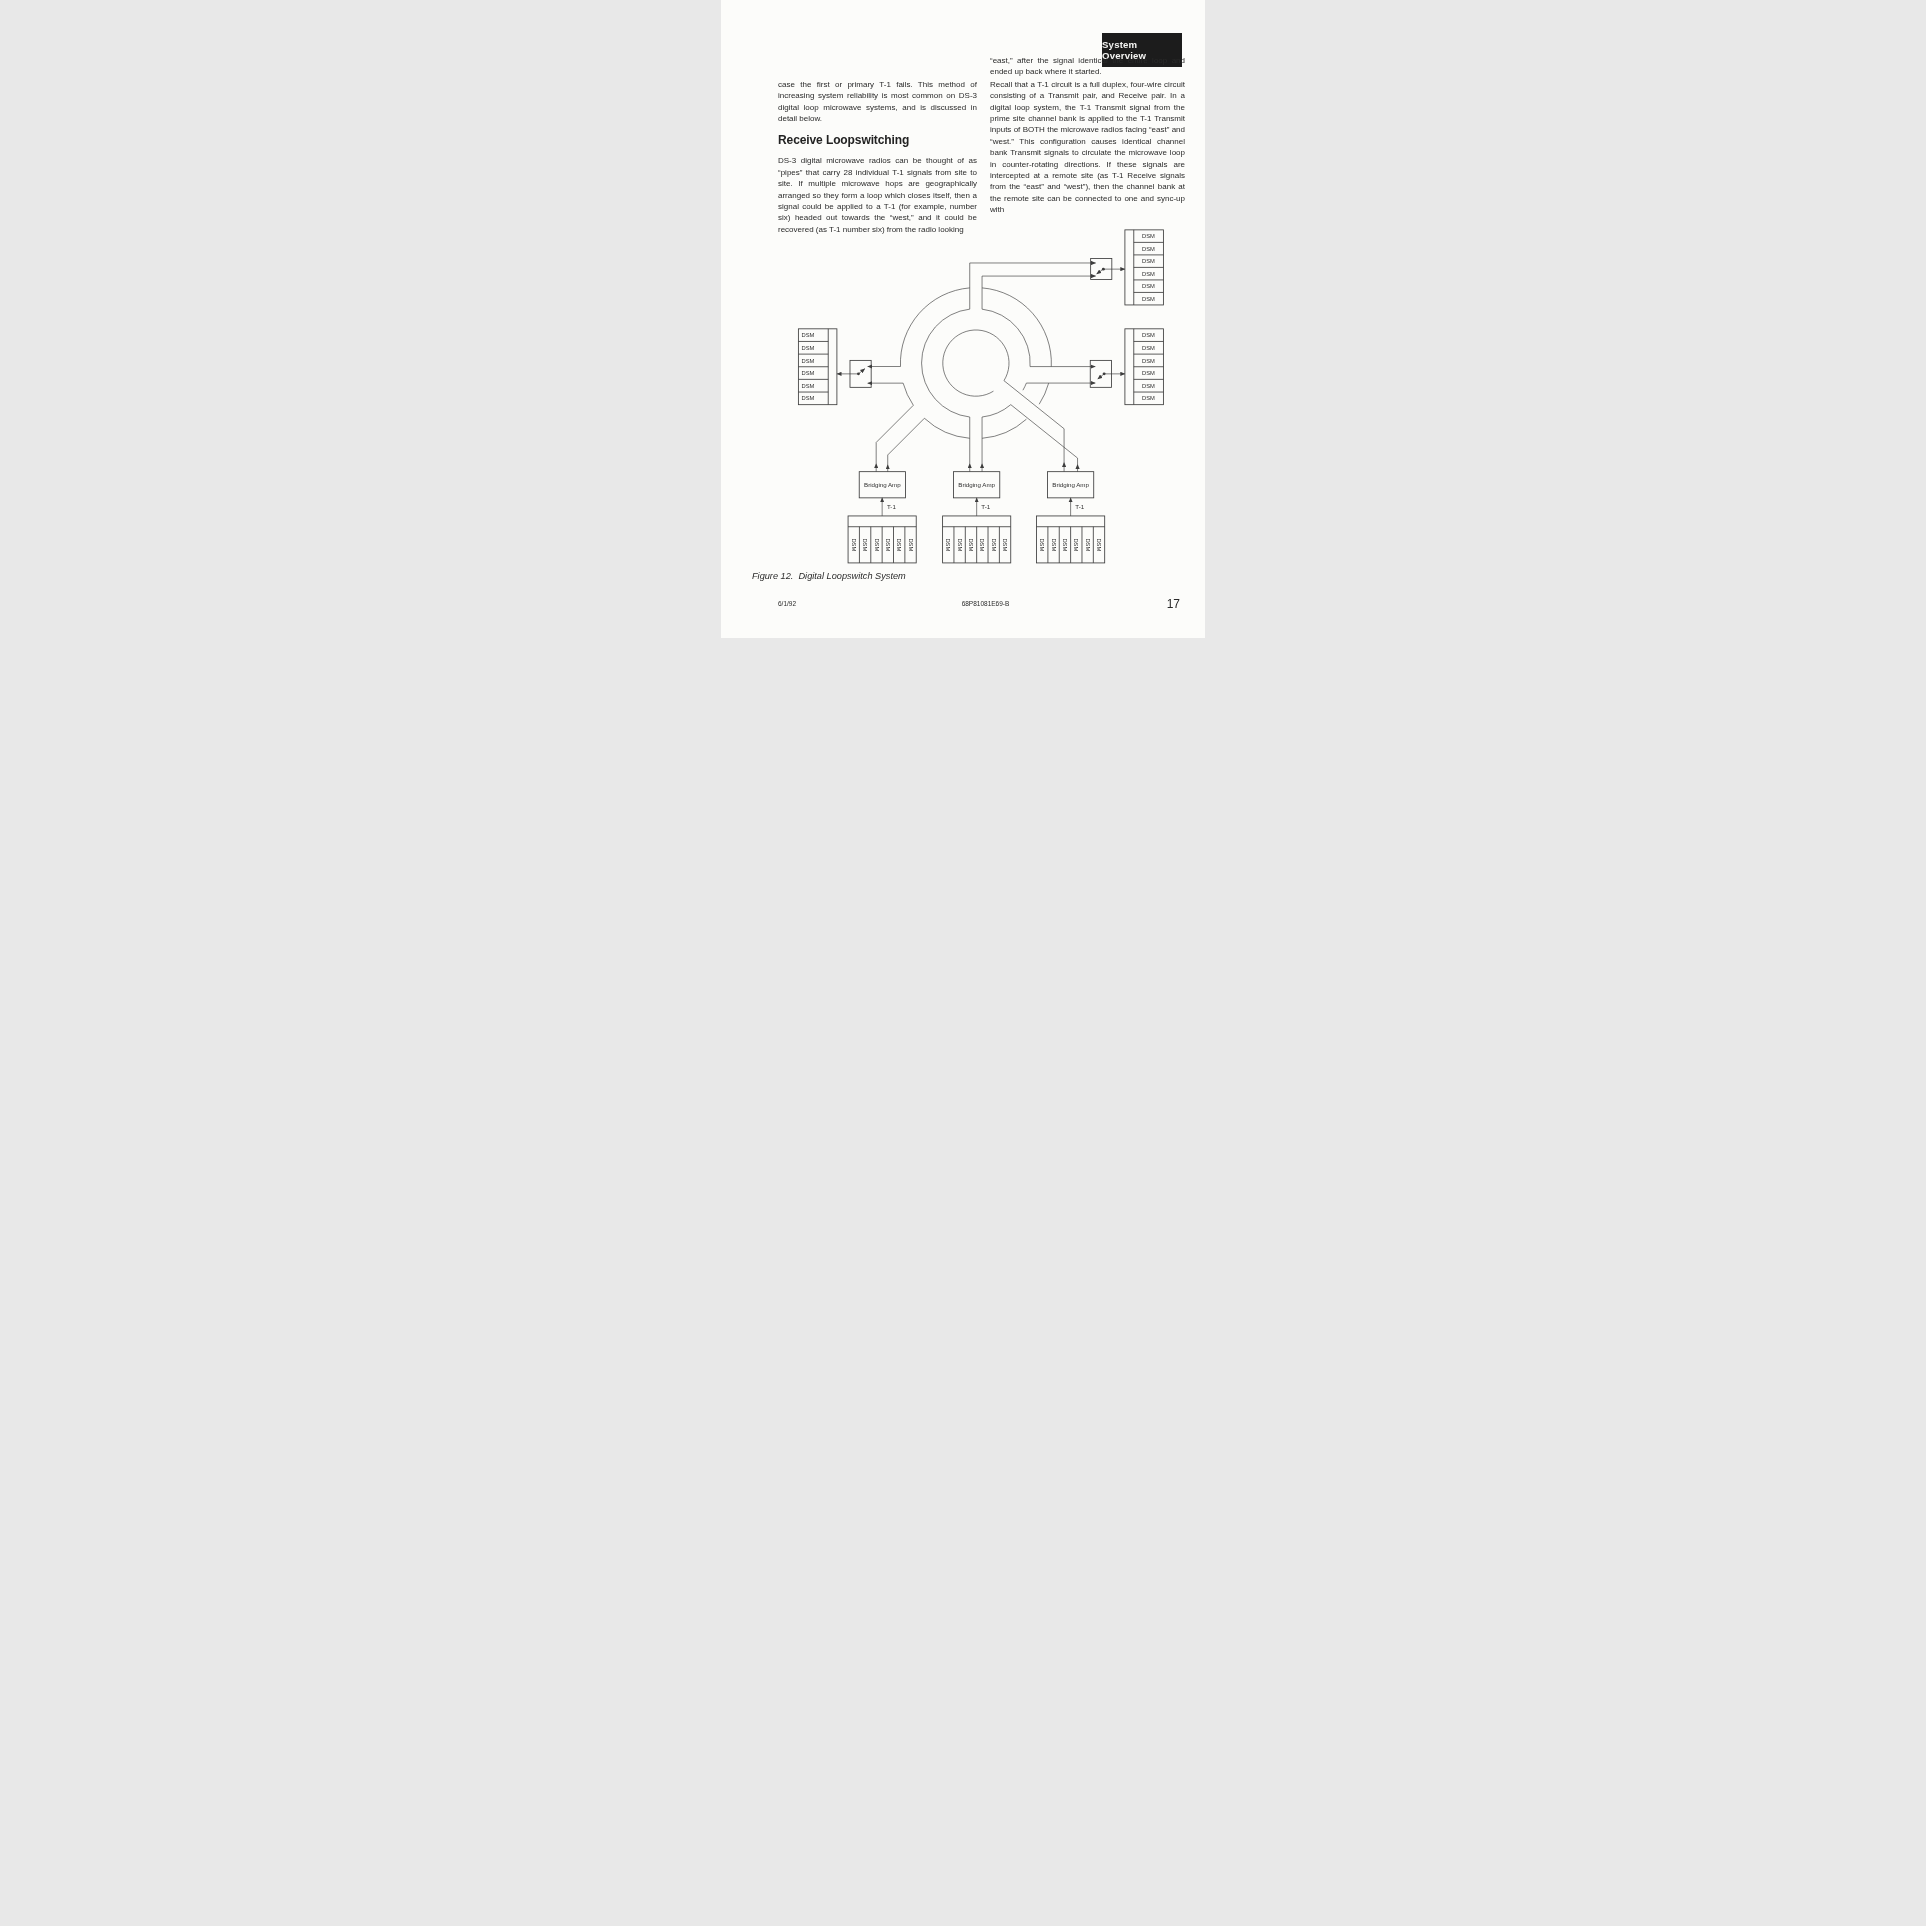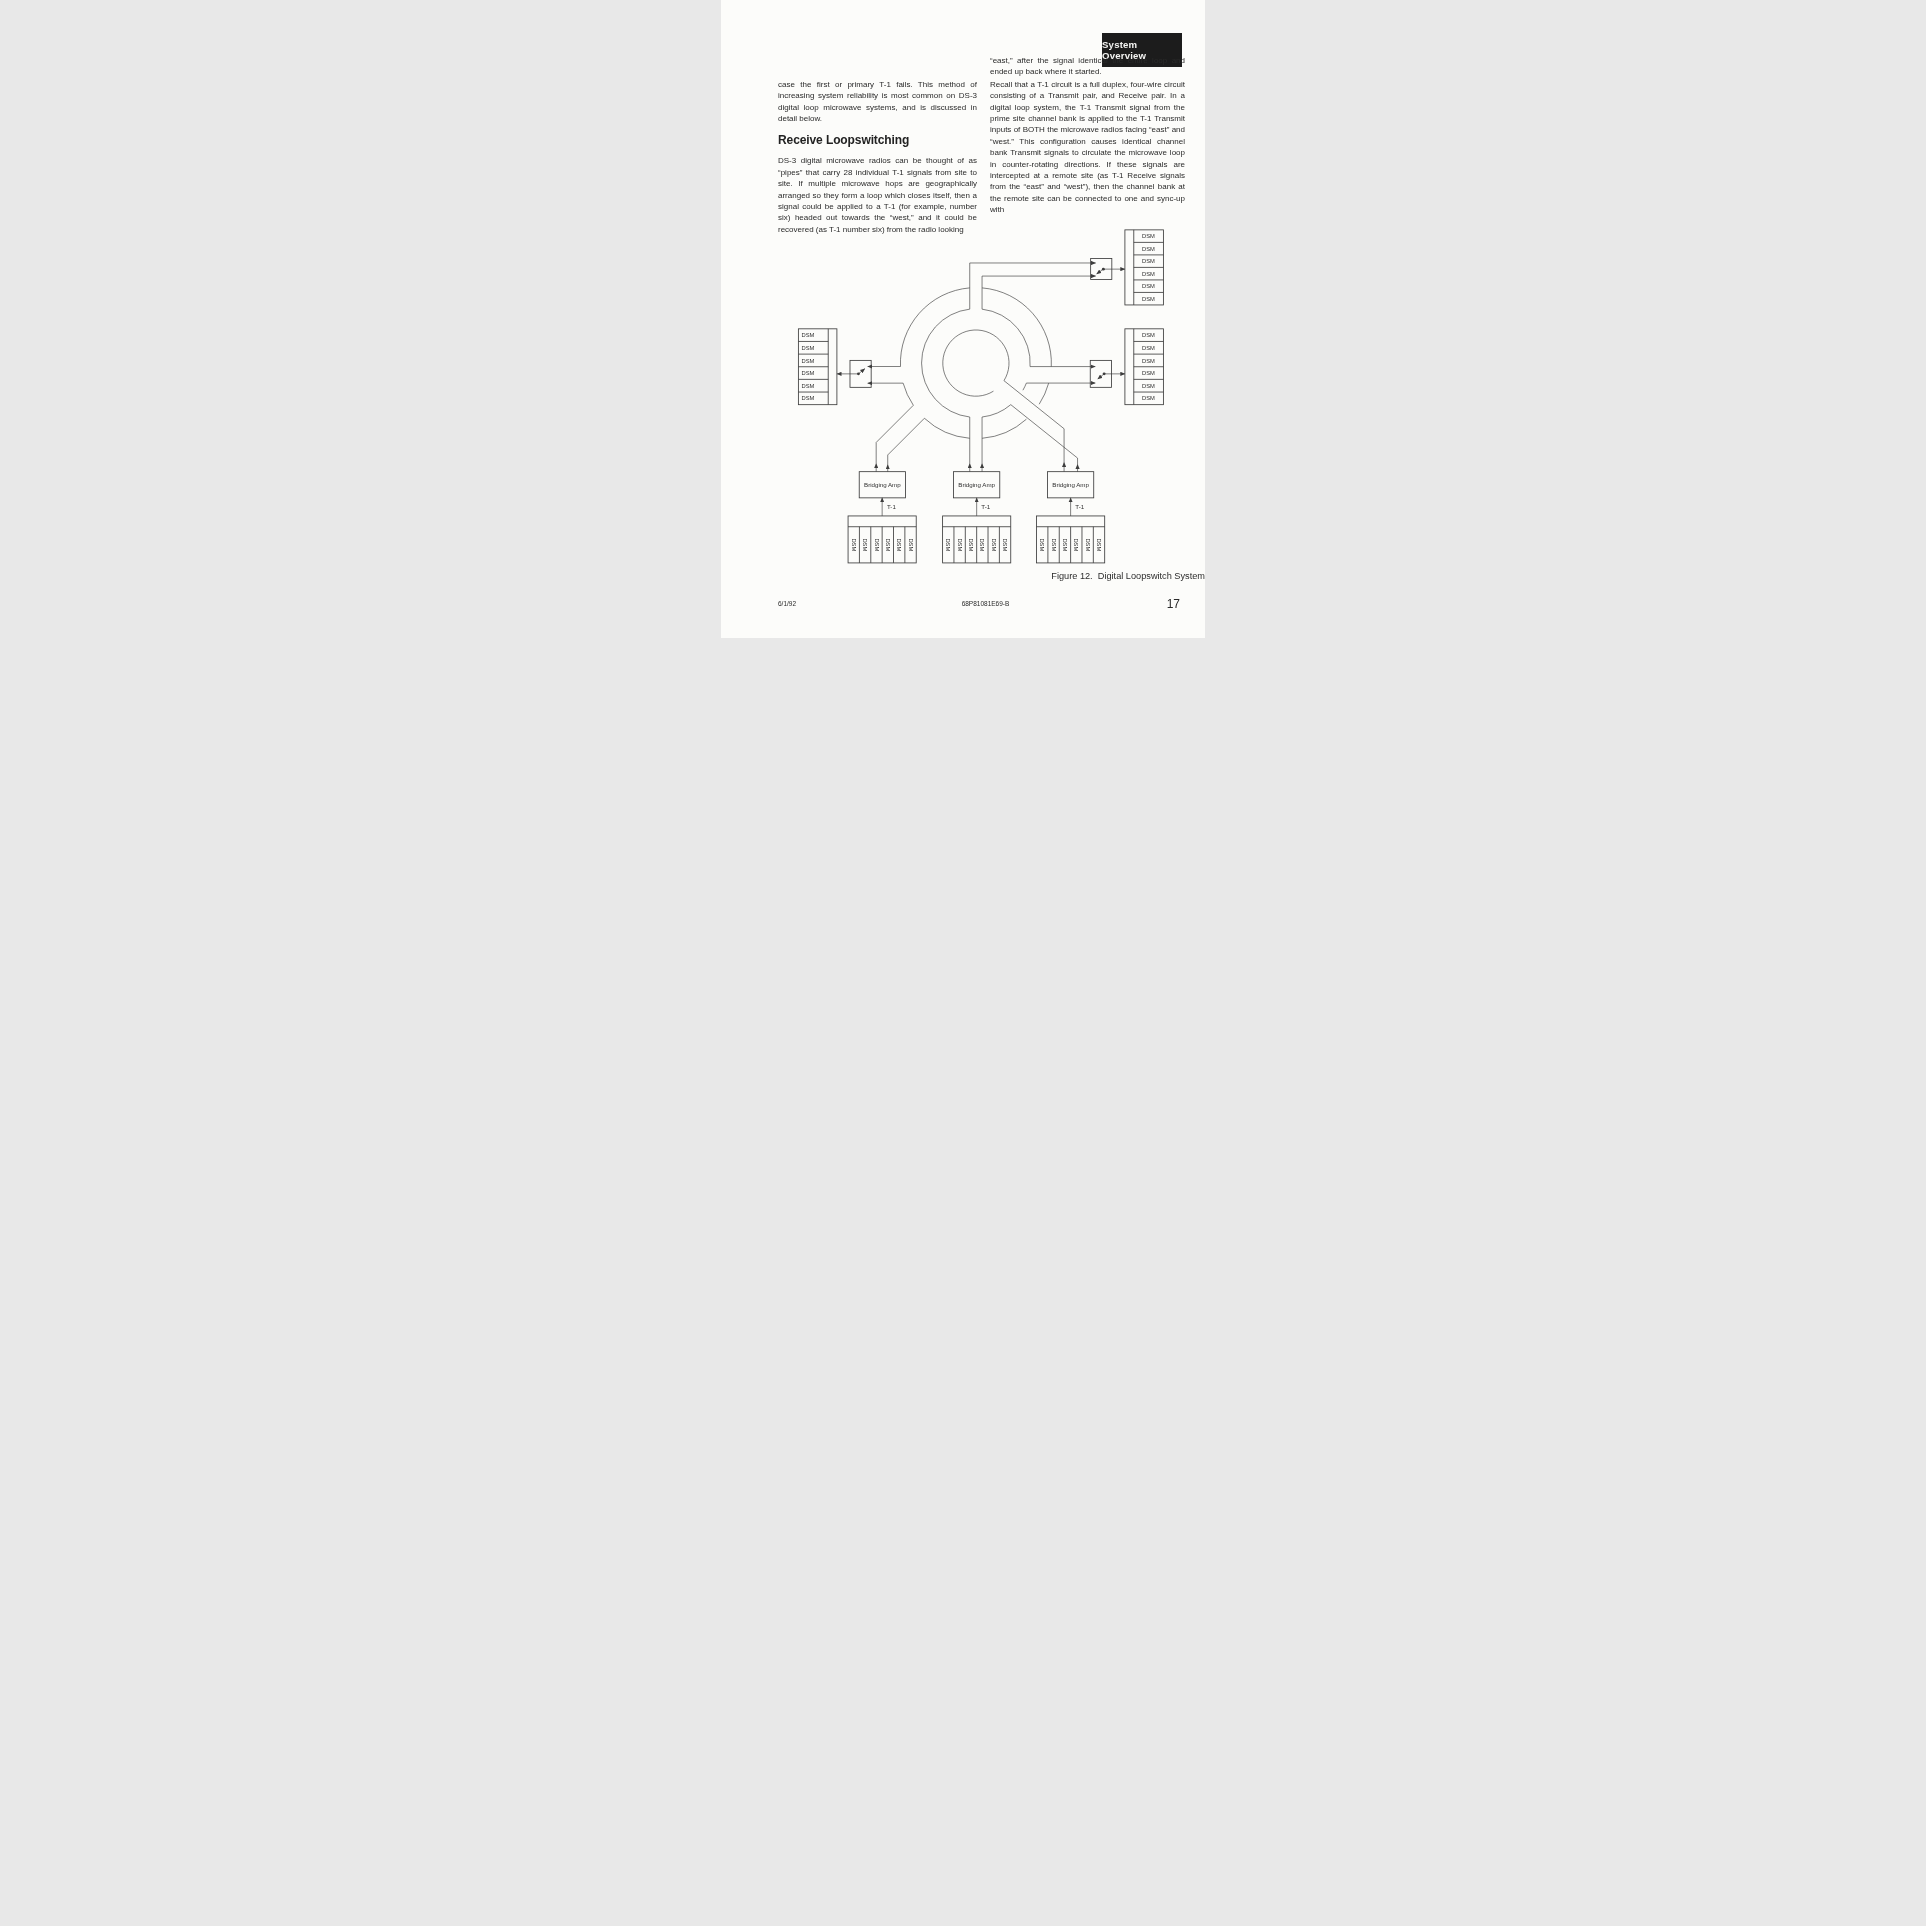--- a/index.html
+++ b/index.html
@@ -28,21 +28,21 @@
   }
   .col-right p.gap{margin-top:1px;}
   svg.fig{position:absolute;left:0;top:0;width:484px;height:638px;}
   .ln{stroke:#3d3d3d;stroke-width:1.7;fill:none;}
   .bx{stroke:#3d3d3d;stroke-width:2.2;fill:none;}
   .lbl{font-family:"Liberation Sans","DejaVu Sans",sans-serif;fill:#2f2f2f;font-size:15px;}
   .lbl2{font-family:"Liberation Sans","DejaVu Sans",sans-serif;fill:#2f2f2f;font-size:16px;}
   .dot{fill:#3d3d3d;}
   .caption{
     position:absolute;left:31px;top:571px;width:453px;
-    text-align:right;font-size:9.2px;color:#2c2c2c;
+    text-align:left;font-size:9.2px;font-style:italic;color:#2c2c2c;
   }
   .footer-date{position:absolute;left:57px;top:600px;font-size:6.5px;}
   .footer-doc{position:absolute;left:44px;top:600px;width:441px;text-align:center;font-size:6.5px;}
   .footer-page{position:absolute;left:435px;top:597px;width:24px;text-align:right;font-size:12px;}
 </style>
 </head>
 <body>
 
 <div class="page">
 

